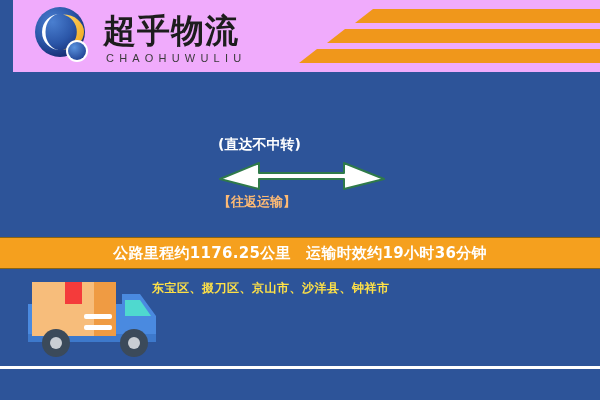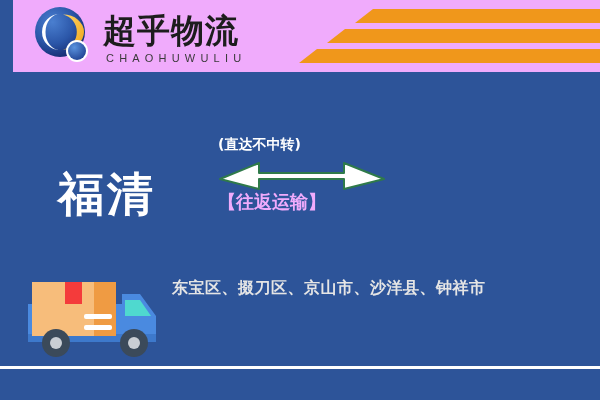--- a/index.html
+++ b/index.html
@@ -112,23 +112,23 @@
     white-space: nowrap;
   }
   .arrow-wrap {
     margin-top: 4px;
     height: 34px;
   }
   .arrow-wrap svg { display: block; margin: 0 auto; }
   .mid-bottom {
     margin-top: 2px;
     font-family: "DejaVu Sans", "Liberation Sans", sans-serif;
-    font-size: 18px;
-    font-weight: bold;
-    color: #f0abfc;
+    font-size: 13px;
+    font-weight: bold;
+    color: #fdba74;
     letter-spacing: 0px;
     line-height: 17px;
     white-space: nowrap;
   }
 
   
   .infobar {
     position: absolute;
     left: 0; top: 237px;
     width: 600px; height: 32px;
@@ -144,26 +144,26 @@
     font-size: 15px;
     font-weight: bold;
     color: #ffffff;
     letter-spacing: 0.3px;
     white-space: nowrap;
   }
 
   
   .districts {
     position: absolute;
-    left: 172px; top: 277px;
+    left: 152px; top: 277px;
     width: 420px;
     font-family: "DejaVu Sans", "Liberation Sans", sans-serif;
-    font-size: 16px;
-    font-weight: bold;
-    color: #e5e5e5;
+    font-size: 12px;
+    font-weight: bold;
+    color: #fde047;
     letter-spacing: 0.5px;
     line-height: 22px;
     white-space: nowrap;
   }
 
   
   .truck {
     position: absolute;
     left: 22px; top: 278px;
     width: 156px; height: 86px;
@@ -217,34 +217,36 @@
     </div>
 
     <div class="stripes">
       <div class="stripe s1"></div>
       <div class="stripe s2"></div>
       <div class="stripe s3"></div>
     </div>
   </div>
 
   <div class="route">
-    <div class="city origin">福清</div>
 
     <div class="mid">
       <div class="mid-top">(直达不中转)</div>
       <div class="arrow-wrap">
         <svg width="166" height="34" viewBox="0 0 166 34" xmlns="http://www.w3.org/2000/svg">
           <polygon points="1,22 40,6 40,16 125,16 125,6 165,22 125,32 125,22 40,22 40,32" fill="#ffffff" stroke="#2f7a4a" stroke-width="2" stroke-linejoin="round"></polygon>
         </svg>
       </div>
       <div class="mid-bottom">【往返运输】</div>
     </div>
 
   </div>
 
+  <div class="infobar">
+    <div class="infobar-text">公路里程约1176.25公里　运输时效约19小时36分钟</div>
+  </div>
 
   <div class="districts">东宝区、掇刀区、京山市、沙洋县、钟祥市</div>
 
   <div class="truck">
     <svg width="156" height="86" viewBox="0 0 156 86" xmlns="http://www.w3.org/2000/svg">
 
       <path d="M6 62 L6 26 L100 26 L100 16 L118 16 L134 38 L134 62 Z" fill="#4a8ae0"></path>
       <path d="M103 22 L118 22 L129 38 L103 38 Z" fill="#4fd9cf"></path>
       <rect x="6" y="56" width="128" height="8" fill="#3d79cc"></rect>
 

